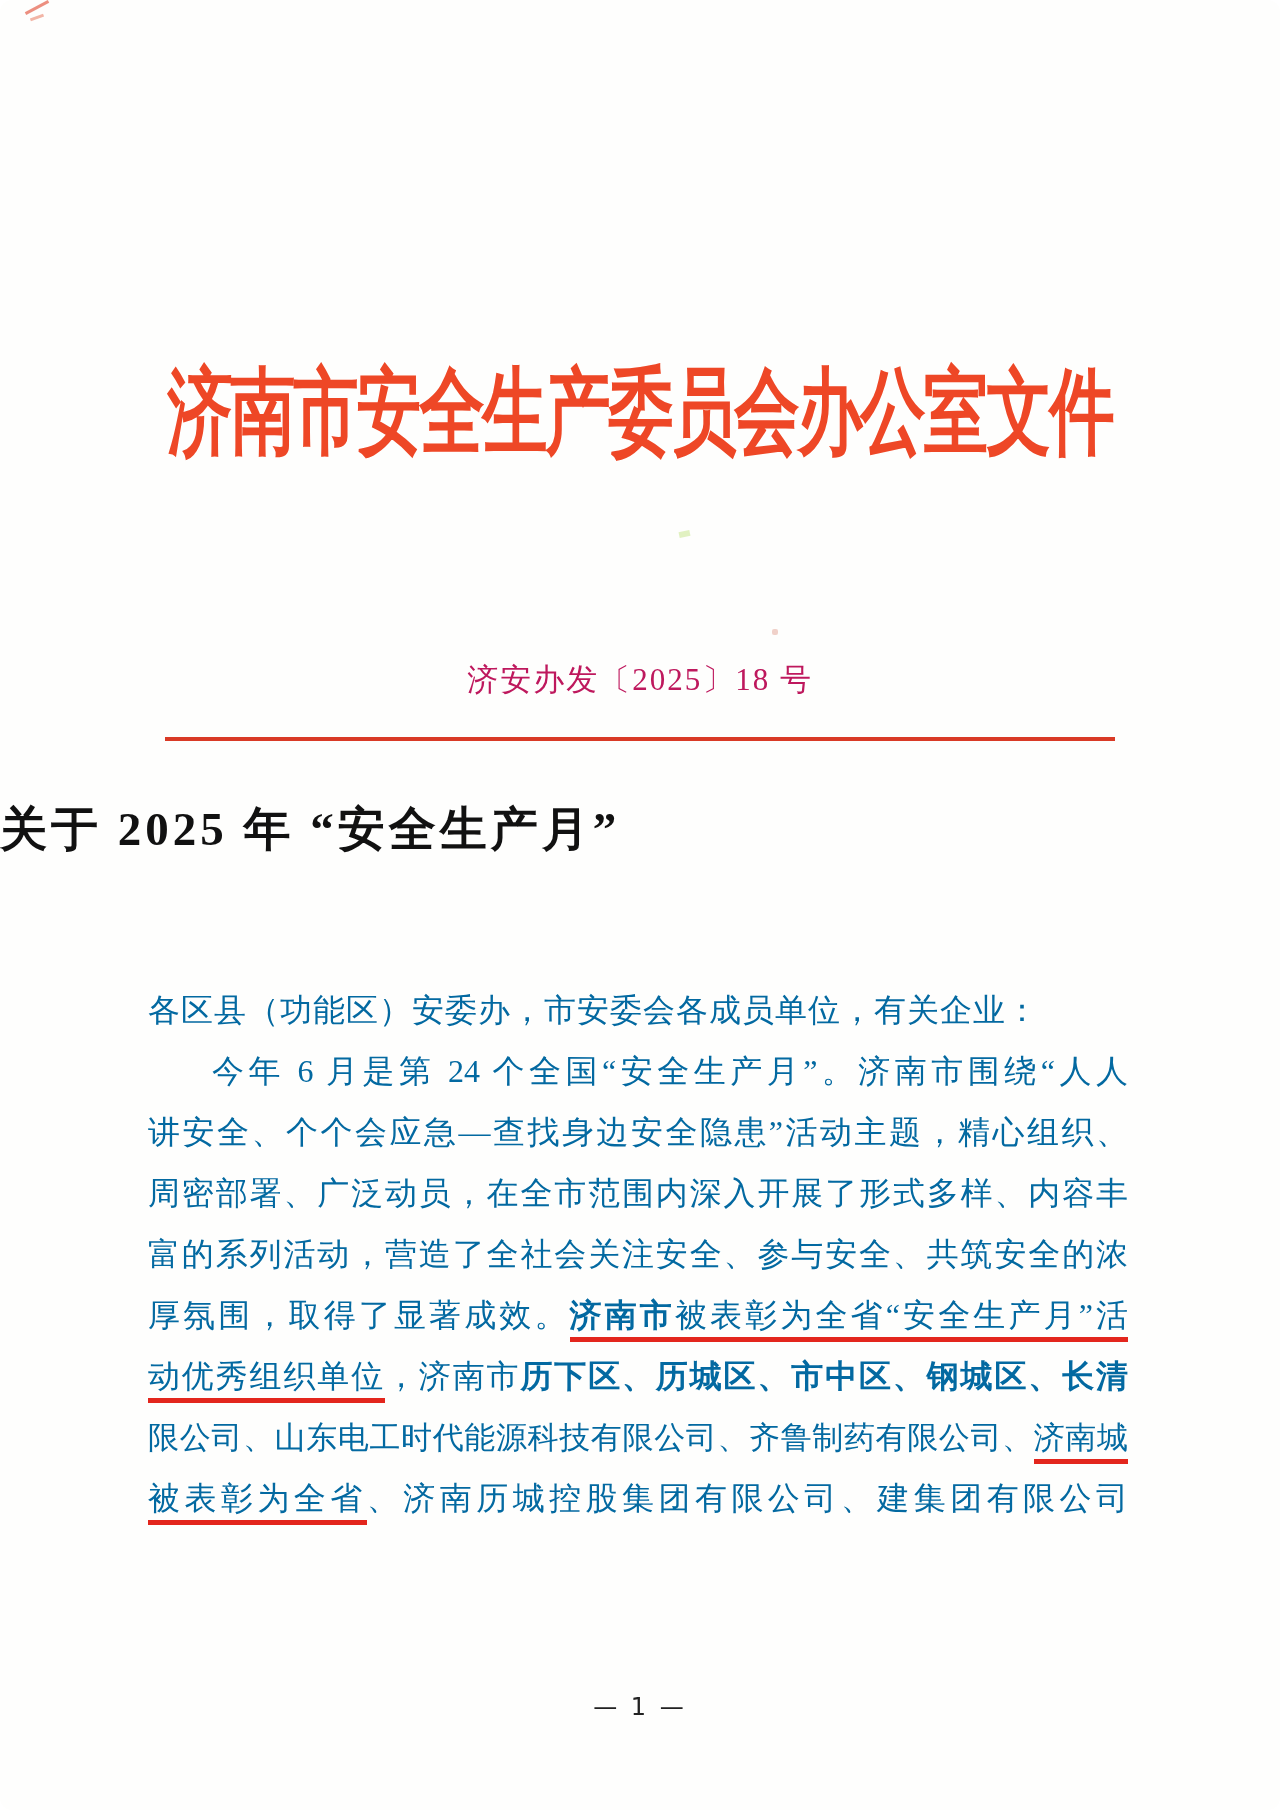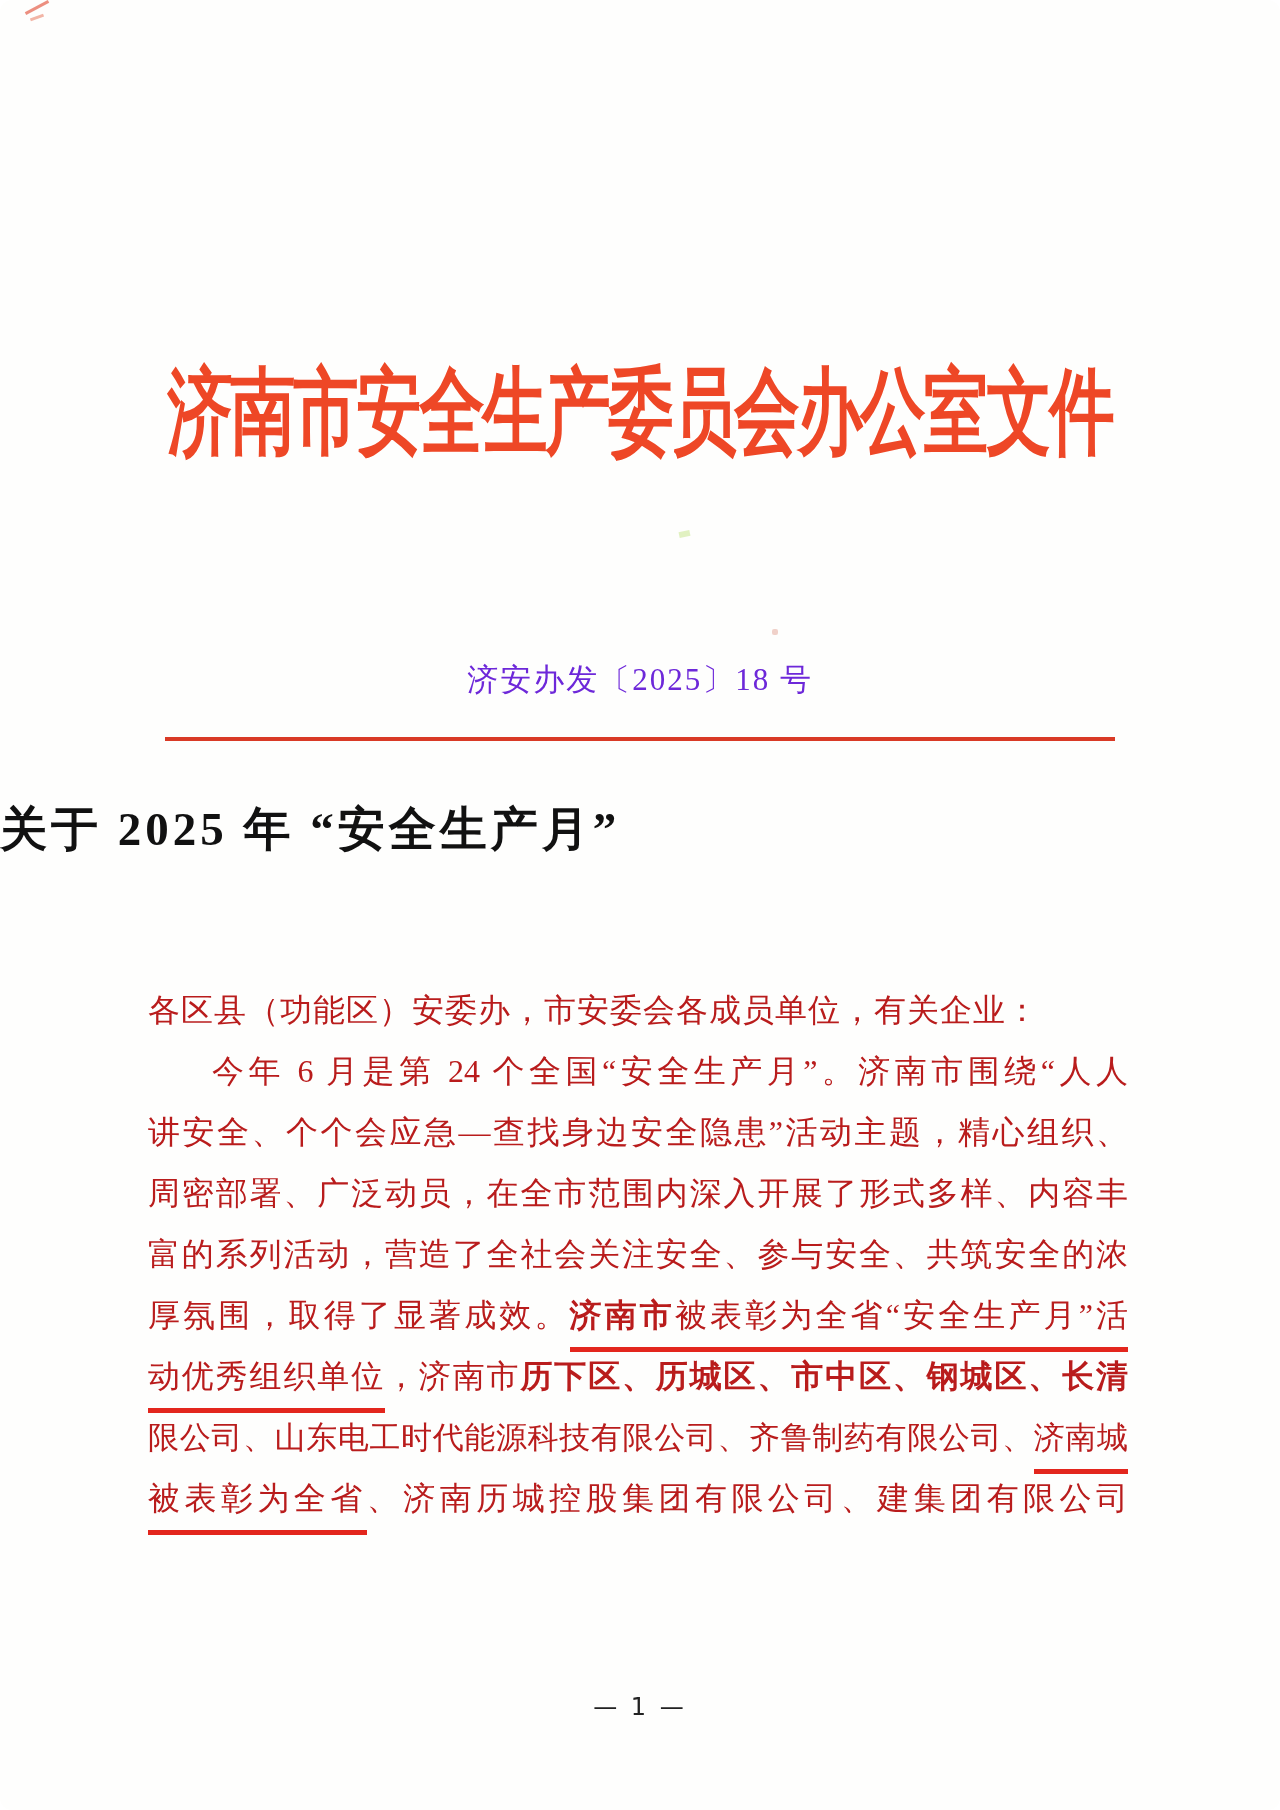--- a/index.html
+++ b/index.html
@@ -38,51 +38,51 @@
     display:inline-block;
     font-size:65px;font-weight:900;letter-spacing:-2px;
     color:var(--accent-red);
     transform:scaleY(1.45);transform-origin:center;
   }
 
   
   .doc-number{
     position:absolute;left:0;top:660px;width:100%;
     text-align:center;line-height:40px;
-    font-size:31px;letter-spacing:2px;color:#6d28d9;
+    font-size:31px;letter-spacing:2px;color:#be185d;
   }
 
   
   .red-rule{
     position:absolute;left:165px;top:737px;width:950px;height:4px;
     background:var(--rule-red);
   }
 
   
   .doc-title{
     position:absolute;left:0;top:798px;width:100%;
     font-weight:700;color:#111;
   }
   .doc-title .t{font-size:47px;line-height:63px;letter-spacing:4px;white-space:nowrap;}
 
   
   .body-block{
     position:absolute;left:148px;top:980px;width:980px;
-    font-size:32px;color:#b91c1c;
+    font-size:32px;color:#0369a1;
   }
   .line{
     height:61px;line-height:61px;white-space:nowrap;
     text-align:justify;text-align-last:justify;
     text-justify:inter-character;
   }
   .line.salutation{text-align:left;text-align-last:left;letter-spacing:1px;}
   .line.indent{text-indent:64px;}
   .line.tight{font-size:31px;}
   .b{font-weight:700;}
-  .ru{border-bottom:5px solid var(--underline-red);padding-bottom:14px;}
+  .ru{border-bottom:5px solid var(--underline-red);padding-bottom:4px;}
 
   
   .page-num{
     position:absolute;left:0;top:1692px;width:100%;
     text-align:center;line-height:30px;
     font-size:24px;letter-spacing:3px;color:#222;
     font-family:"DejaVu Sans","Liberation Sans",sans-serif;
   }
 </style>
 </head>

